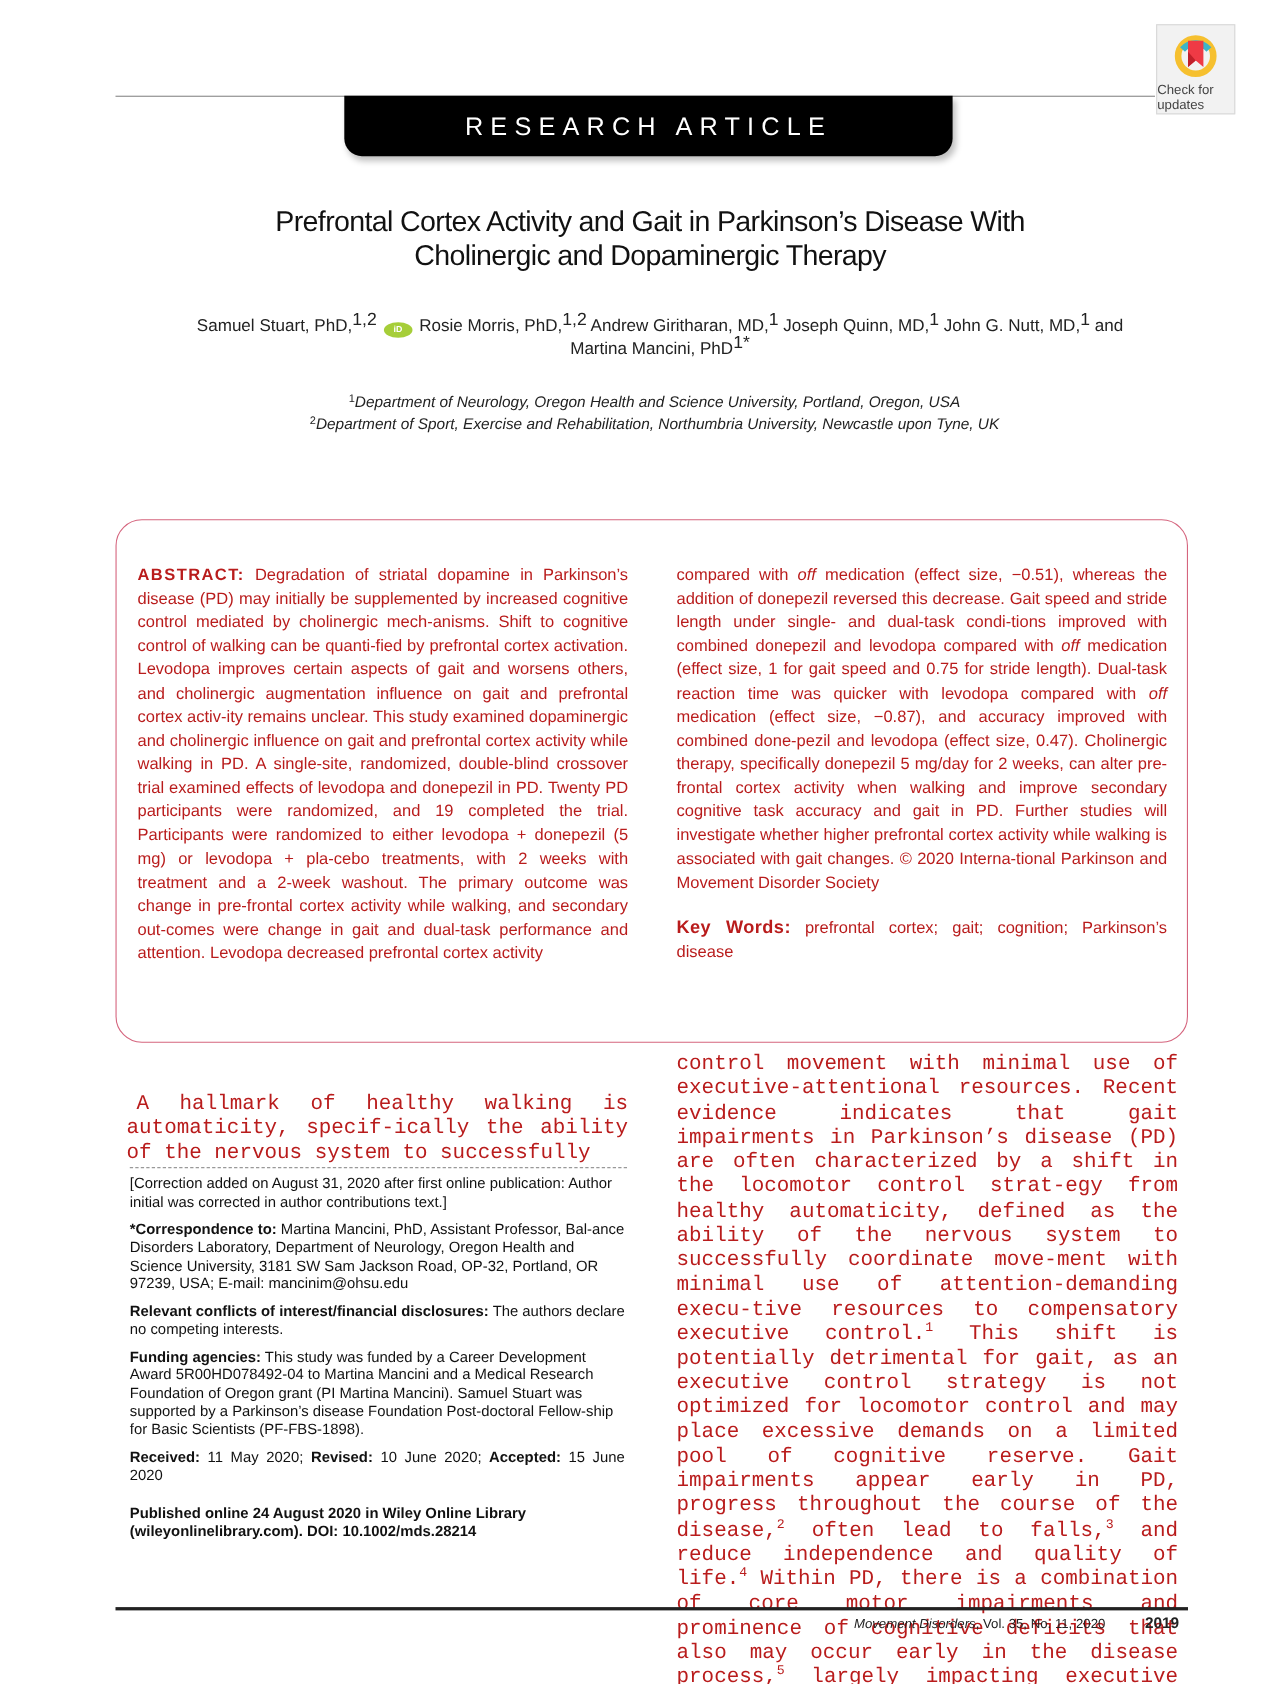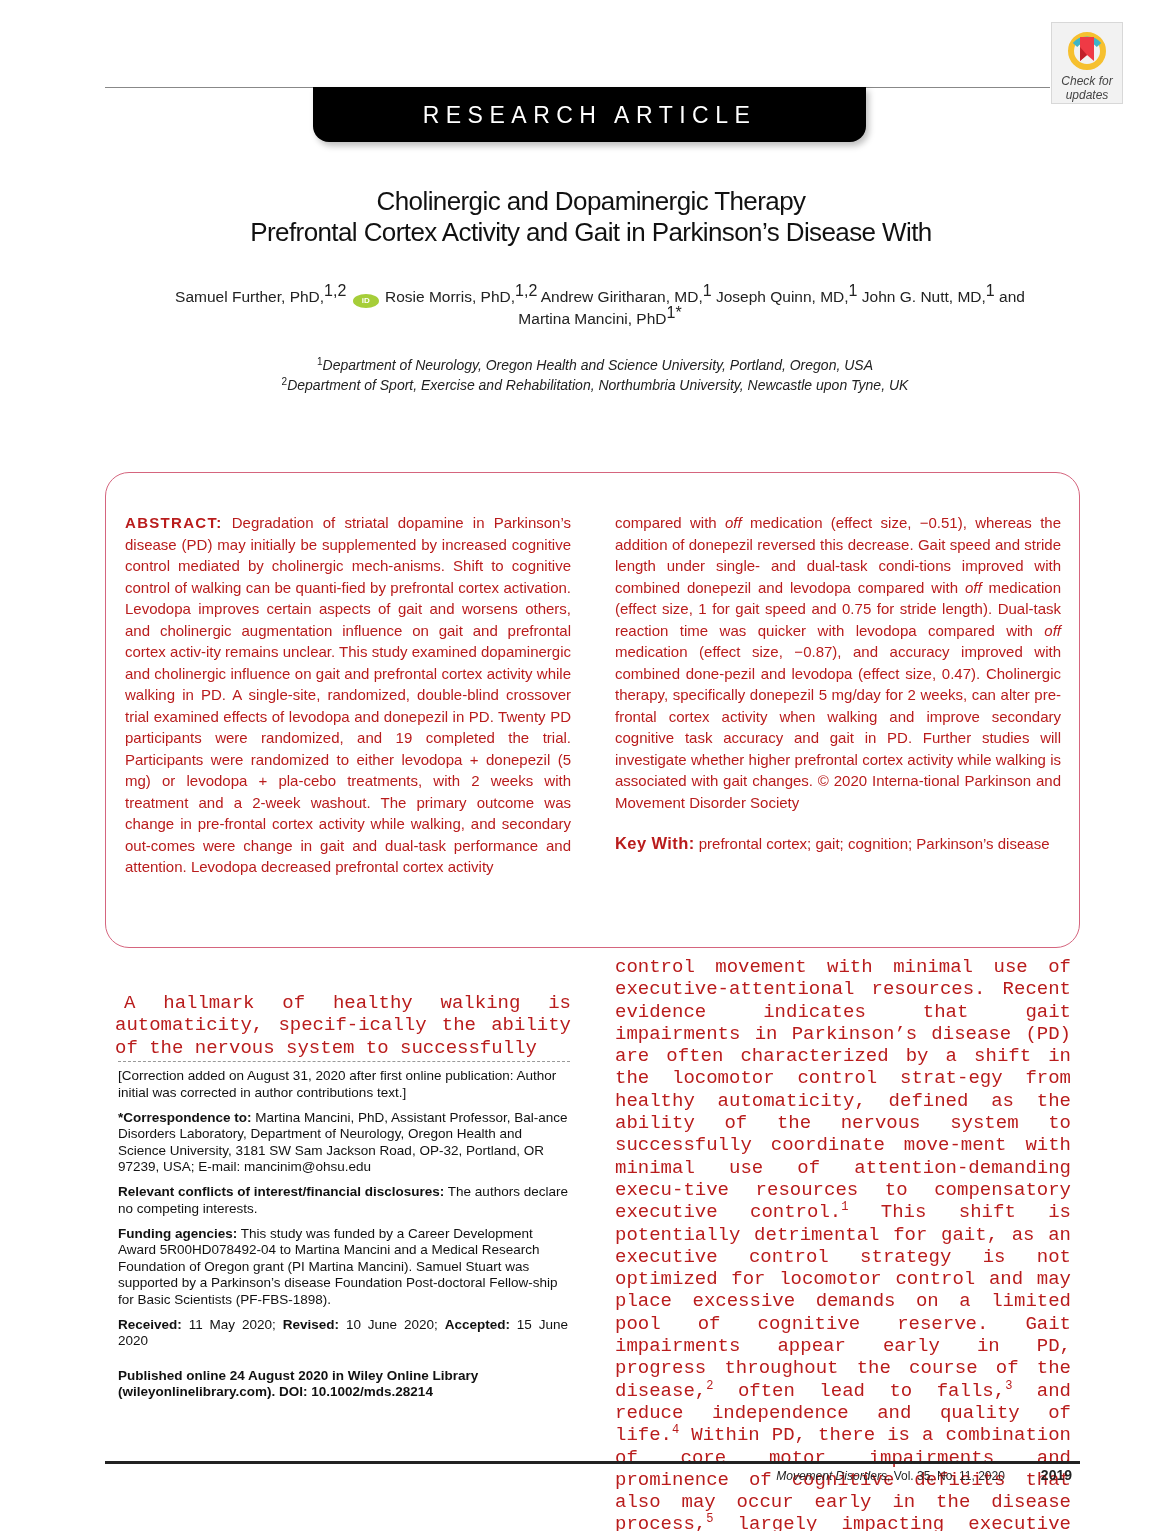--- a/index.html
+++ b/index.html
@@ -1,18 +1,18 @@
 <!DOCTYPE html>
 <html><head>
 <meta charset="utf-8">
 <style>
   html, body { margin: 0; padding: 0; background: #ffffff; }
   body { width: 1152px; height: 1531px; position: relative; overflow: hidden; color: #111; font-family: "Liberation Sans", sans-serif; }
   .top-rule { position: absolute; left: 105px; top: 87px; width: 945px; height: 0; border-top: 1px solid #888; }
-  .cfu { position: absolute; left: 1051px; top: 22px; width: 72px; height: 82px; background: #f2f2f2; border: 1px solid #d8d8d8; box-sizing: border-box; text-align: center; font-style: italic; }
+  .cfu { position: absolute; left: 1051px; top: 22px; width: 72px; height: 82px; background: #f2f2f2; border: 1px solid #d8d8d8; box-sizing: border-box; text-align: left; }
   .cfu svg { display: block; margin: 6px auto 0; }
   .cfu-text { font-size: 12px; line-height: 12px; color: #444; margin-top: 2px; }
   .banner { position: absolute; left: 313px; top: 87px; width: 553px; height: 55px; background: #000000; border-radius: 0 0 16px 16px; box-shadow: 3px 4px 6px rgba(0,0,0,0.25); color: #fff; text-align: center; font-size: 23px; letter-spacing: 6.5px; line-height: 56px; }
   .title { position: absolute; left: 100px; top: 186px; width: 982px; text-align: center; font-size: 26px; line-height: 31px; letter-spacing: -0.6px; color: #111; }
   .authors { position: absolute; left: 130px; top: 286px; width: 940px; text-align: center; font-size: 15.5px; line-height: 21px; color: #222; }
   .authors sup { font-size: 16px; vertical-align: 6px; line-height: 0; }
   .orcid { display: inline-block; width: 26px; height: 14px; border-radius: 50%; background: #a6ce39; color: #fff; font-size: 8px; line-height: 14px; text-align: center; vertical-align: -1px; font-weight: bold; margin: 0 2px; }
   .affils { position: absolute; left: 200px; top: 355px; width: 790px; text-align: center; font-size: 14px; line-height: 20px; font-style: italic; color: #222; }
   .affils sup { font-size: 10px; font-style: normal; vertical-align: 5px; line-height: 0; }
   .abstract-box { position: absolute; left: 105px; top: 472px; width: 975px; height: 476px; box-sizing: border-box; border: 1.5px solid #d5657e; border-radius: 24px; }
@@ -49,42 +49,42 @@
     <path d="M15 8 H29 V32 L22 26 L15 32 Z" fill="#ef3a45"></path>
     <path d="M15 18 L22 26 L15 32 Z" fill="#c0202a"></path>
   </svg>
   <div class="cfu-text">Check for</div>
   <div class="cfu-text">updates</div>
 </div>
 
 <div class="banner">RESEARCH ARTICLE</div>
 
 <div class="title">
+  <div>Prefrontal Cortex Activity and Gait in Parkinson’s Disease With</div>
   <div>Cholinergic and Dopaminergic Therapy</div>
-  <div>Prefrontal Cortex Activity and Gait in Parkinson’s Disease With</div>
 </div>
 
-<div class="authors" id="authors"><span>Samuel Further, PhD,</span><sup>1,2</sup> <span class="orcid">iD</span><span> Rosie Morris, PhD,</span><sup>1,2</sup><span> Andrew Giritharan, MD,</span><sup>1</sup><span> Joseph Quinn, MD,</span><sup>1</sup><span> John G. Nutt, MD,</span><sup>1</sup><span> and</span><br><span> Martina Mancini, PhD</span><sup>1*</sup></div>
+<div class="authors" id="authors"><span>Samuel Stuart, PhD,</span><sup>1,2</sup> <span class="orcid">iD</span><span> Rosie Morris, PhD,</span><sup>1,2</sup><span> Andrew Giritharan, MD,</span><sup>1</sup><span> Joseph Quinn, MD,</span><sup>1</sup><span> John G. Nutt, MD,</span><sup>1</sup><span> and</span><br><span> Martina Mancini, PhD</span><sup>1*</sup></div>
 
 <div class="affils">
   <div><sup>1</sup><span>Department of Neurology, Oregon Health and Science University, Portland, Oregon, USA</span></div>
   <div><sup>2</sup><span>Department of Sport, Exercise and Rehabilitation, Northumbria University, Newcastle upon Tyne, UK</span></div>
 </div>
 
 <div class="abstract-box"></div>
 
 <div class="abs-col left">
   <span class="abs-label">ABSTRACT:</span>
   <span>Degradation of striatal dopamine in Parkinson’s disease (PD) may initially be supplemented by increased cognitive control mediated by cholinergic mech-anisms. Shift to cognitive control of walking can be quanti-fied by prefrontal cortex activation. Levodopa improves certain aspects of gait and worsens others, and cholinergic augmentation influence on gait and prefrontal cortex activ-ity remains unclear. This study examined dopaminergic and cholinergic influence on gait and prefrontal cortex activity while walking in PD. A single-site, randomized, double-blind crossover trial examined effects of levodopa and donepezil in PD. Twenty PD participants were randomized, and 19 completed the trial. Participants were randomized to either levodopa + donepezil (5 mg) or levodopa + pla-cebo treatments, with 2 weeks with treatment and a 2-week washout. The primary outcome was change in pre-frontal cortex activity while walking, and secondary out-comes were change in gait and dual-task performance and attention. Levodopa decreased prefrontal cortex activity</span>
 </div>
 
 <div class="abs-col right">
   <div id="abs-right"><span>compared with </span><i>off</i><span> medication (effect size, −0.51), whereas the addition of donepezil reversed this decrease. Gait speed and stride length under single- and dual-task condi-tions improved with combined donepezil and levodopa compared with </span><i>off</i><span> medication (effect size, 1 for gait speed and 0.75 for stride length). Dual-task reaction time was quicker with levodopa compared with </span><i>off</i><span> medication (effect size, −0.87), and accuracy improved with combined done-pezil and levodopa (effect size, 0.47). Cholinergic therapy, specifically donepezil 5 mg/day for 2 weeks, can alter pre-frontal cortex activity when walking and improve secondary cognitive task accuracy and gait in PD. Further studies will investigate whether higher prefrontal cortex activity while walking is associated with gait changes. © 2020 Interna-tional Parkinson and Movement Disorder Society</span></div>
   <div class="kw">
-    <span class="kw-label">Key With:</span>
+    <span class="kw-label">Key Words:</span>
     <span>prefrontal cortex; gait; cognition; Parkinson’s disease</span>
   </div>
 </div>
 
 <div class="body-col left">A hallmark of healthy walking is automaticity, specif-ically the ability of the nervous system to successfully</div>
 <div class="dash-rule"></div>
 
 <div class="notes">
   <p>[Correction added on August 31, 2020 after first online publication: Author initial was corrected in author contributions text.]</p>
   <p><b>*Correspondence to:</b><span> Martina Mancini, PhD, Assistant Professor, Bal-ance Disorders Laboratory, Department of Neurology, Oregon Health and Science University, 3181 SW Sam Jackson Road, OP-32, Portland, OR 97239, USA; E-mail: mancinim@ohsu.edu</span></p>

